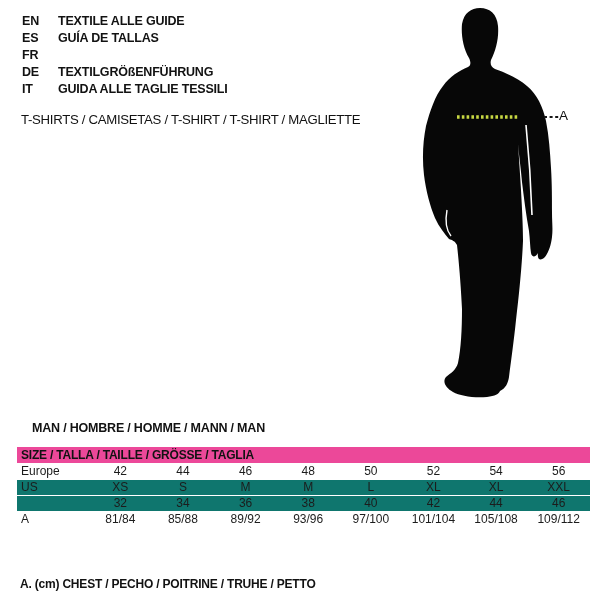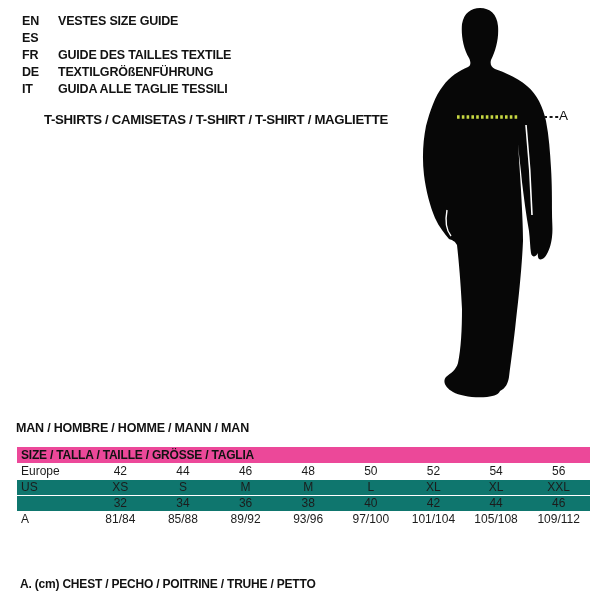--- a/index.html
+++ b/index.html
@@ -5,27 +5,27 @@
   html,body{margin:0;padding:0;background:#ffffff;}
   .canvas{
     position:relative;width:600px;height:600px;background:#ffffff;
     font-family:"Liberation Sans",sans-serif;color:#121212;overflow:hidden;
   }
   
   .lang-list{position:absolute;left:22px;top:13px;}
   .lang-row{display:flex;line-height:17px;font-size:12.5px;font-weight:bold;letter-spacing:-0.2px;}
   .lang-code{width:36px;flex:0 0 36px;}
   
-  .categories{position:absolute;left:21px;top:110px;font-size:13.2px;font-weight:bold;line-height:19px;letter-spacing:-0.3px;white-space:nowrap;margin-left:23px;}
+  .categories{position:absolute;left:21px;top:110px;font-size:13.2px;font-weight:normal;line-height:19px;letter-spacing:-0.3px;white-space:nowrap;}
   
   .figure{position:absolute;left:405px;top:5px;width:175px;height:400px;}
   .figure svg{position:absolute;left:0;top:0;}
   .measure-label{position:absolute;left:154px;top:103px;font-size:13.5px;font-weight:normal;color:#111;}
   
-  .section-title{position:absolute;left:16px;top:421px;font-size:12.5px;font-weight:bold;letter-spacing:-0.2px;white-space:nowrap;}
+  .section-title{position:absolute;left:32px;top:421px;font-size:12.5px;font-weight:bold;letter-spacing:-0.2px;white-space:nowrap;}
   
   .size-table{position:absolute;left:17px;top:447px;width:573px;}
   .t-header{
     background:#ec4899;height:16px;line-height:16px;font-size:12px;font-weight:bold;
     padding-left:4px;letter-spacing:-0.2px;margin-bottom:1px;
   }
   .t-row{display:flex;height:15px;line-height:15px;font-size:12px;margin-bottom:1px;}
   .t-row.shaded{background:#0f766e;}
   .t-label{flex:0 0 68px;padding-left:4px;text-align:left;color:#1c1c1c;}
   .t-cell{flex:1 1 0;text-align:center;color:#1c1c1c;}
@@ -33,28 +33,28 @@
   .footnote{position:absolute;left:20px;top:577px;font-size:12px;font-weight:bold;letter-spacing:-0.2px;white-space:nowrap;}
 </style>
 </head>
 <body>
 
 <div class="canvas">
 
   <div class="lang-list">
     <div class="lang-row">
       <span class="lang-code">EN</span>
-      <span class="lang-label">VESTES SIZE GUIDE</span>
+      <span class="lang-label">TEXTILE ALLE GUIDE</span>
     </div>
     <div class="lang-row">
       <span class="lang-code">ES</span>
+      <span class="lang-label">GUÍA DE TALLAS</span>
     </div>
     <div class="lang-row">
       <span class="lang-code">FR</span>
-      <span class="lang-label">GUIDE DES TAILLES TEXTILE</span>
     </div>
     <div class="lang-row">
       <span class="lang-code">DE</span>
       <span class="lang-label">TEXTILGRÖßENFÜHRUNG</span>
     </div>
     <div class="lang-row">
       <span class="lang-code">IT</span>
       <span class="lang-label">GUIDA ALLE TAGLIE TESSILI</span>
     </div>
   </div>

